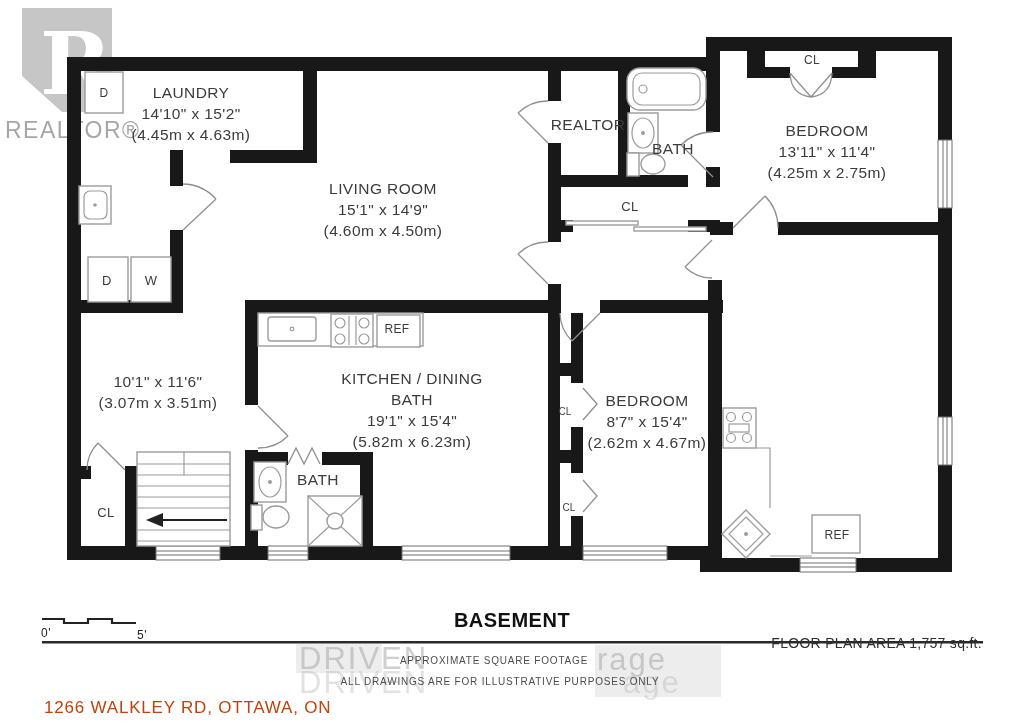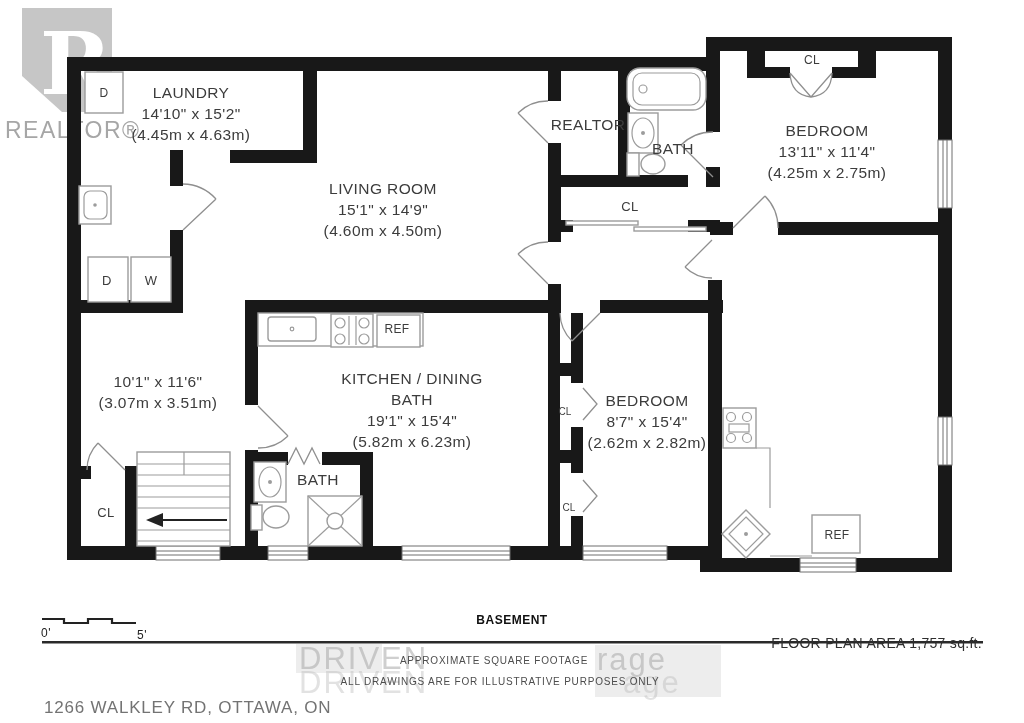--- a/index.html
+++ b/index.html
@@ -12,24 +12,24 @@
   .door{fill:none;stroke:#8f8f8f;stroke-width:1.3;}
   .win{fill:#ffffff;stroke:#6f6f6f;stroke-width:1;}
   .winline{stroke:#6f6f6f;stroke-width:1;}
   .dark{fill:none;stroke:#222;stroke-width:2.2;}
   .logoshape{fill:#b9b9b9;opacity:.82;}
   .logoR{font-family:"DejaVu Serif", serif;font-weight:bold;font-size:86px;fill:#fff;}
   .logotext{font-family:"Liberation Sans", sans-serif;font-size:23px;letter-spacing:1.5px;fill:#a6a6a6;}
   .lbl{position:absolute;transform:translate(-50%,-50%);color:#3c3c3c;font-size:15.5px;
        line-height:21px;letter-spacing:.4px;white-space:nowrap;text-align:center;}
   .sm{font-size:13px;} .md{font-size:12px;} .xs{font-size:10px;letter-spacing:0;}
-  .basement{font-weight:bold;font-size:12px;color:#111;letter-spacing:.5px;}
+  .basement{font-weight:bold;font-size:20px;color:#111;letter-spacing:.5px;}
   .area{font-size:14px;color:#2e2e2e;transform:translate(-100%,-50%);letter-spacing:.3px;}
   .disc{font-size:10px;color:#4d4d4d;letter-spacing:.8px;}
-  .addr{font-size:17px;color:#737373;letter-spacing:.8px;transform:translate(0,-50%);}
+  .addr{font-size:17px;color:#c2410c;letter-spacing:.8px;transform:translate(0,-50%);}
   .scl{font-size:12px;color:#222;}
   .wm{position:absolute;transform:translate(0,-50%);font-size:31px;color:rgba(168,168,168,.55);
       letter-spacing:2px;white-space:nowrap;}
   .wm2{color:rgba(185,185,185,.42);}
   .wmbox{position:absolute;background:rgba(200,200,200,.32);}
 </style>
 </head>
 <body>
 
 <div class="page">
@@ -278,21 +278,21 @@
 </div>
 <div class="lbl" style="left:412px;top:410px;">
   <div>KITCHEN / DINING</div>
   <div>BATH</div>
   <div>19'1" x 15'4"</div>
   <div>(5.82m x 6.23m)</div>
 </div>
 <div class="lbl" style="left:647px;top:421px;">
   <div>BEDROOM</div>
   <div>8'7" x 15'4"</div>
-  <div>(2.62m x 2.82m)</div>
+  <div>(2.62m x 4.67m)</div>
 </div>
 <div class="lbl" style="left:318px;top:479px;">BATH</div>
 <div class="lbl sm" style="left:106px;top:512px;">CL</div>
 <div class="lbl xs" style="left:565px;top:411px;">CL</div>
 <div class="lbl xs" style="left:569px;top:507px;">CL</div>
 <div class="lbl md" style="left:397px;top:329px;">REF</div>
 <div class="lbl md" style="left:837px;top:535px;">REF</div>
 <div class="lbl md" style="left:104px;top:93px;">D</div>
 <div class="lbl sm" style="left:107px;top:280px;">D</div>
 <div class="lbl sm" style="left:151px;top:280px;">W</div>

